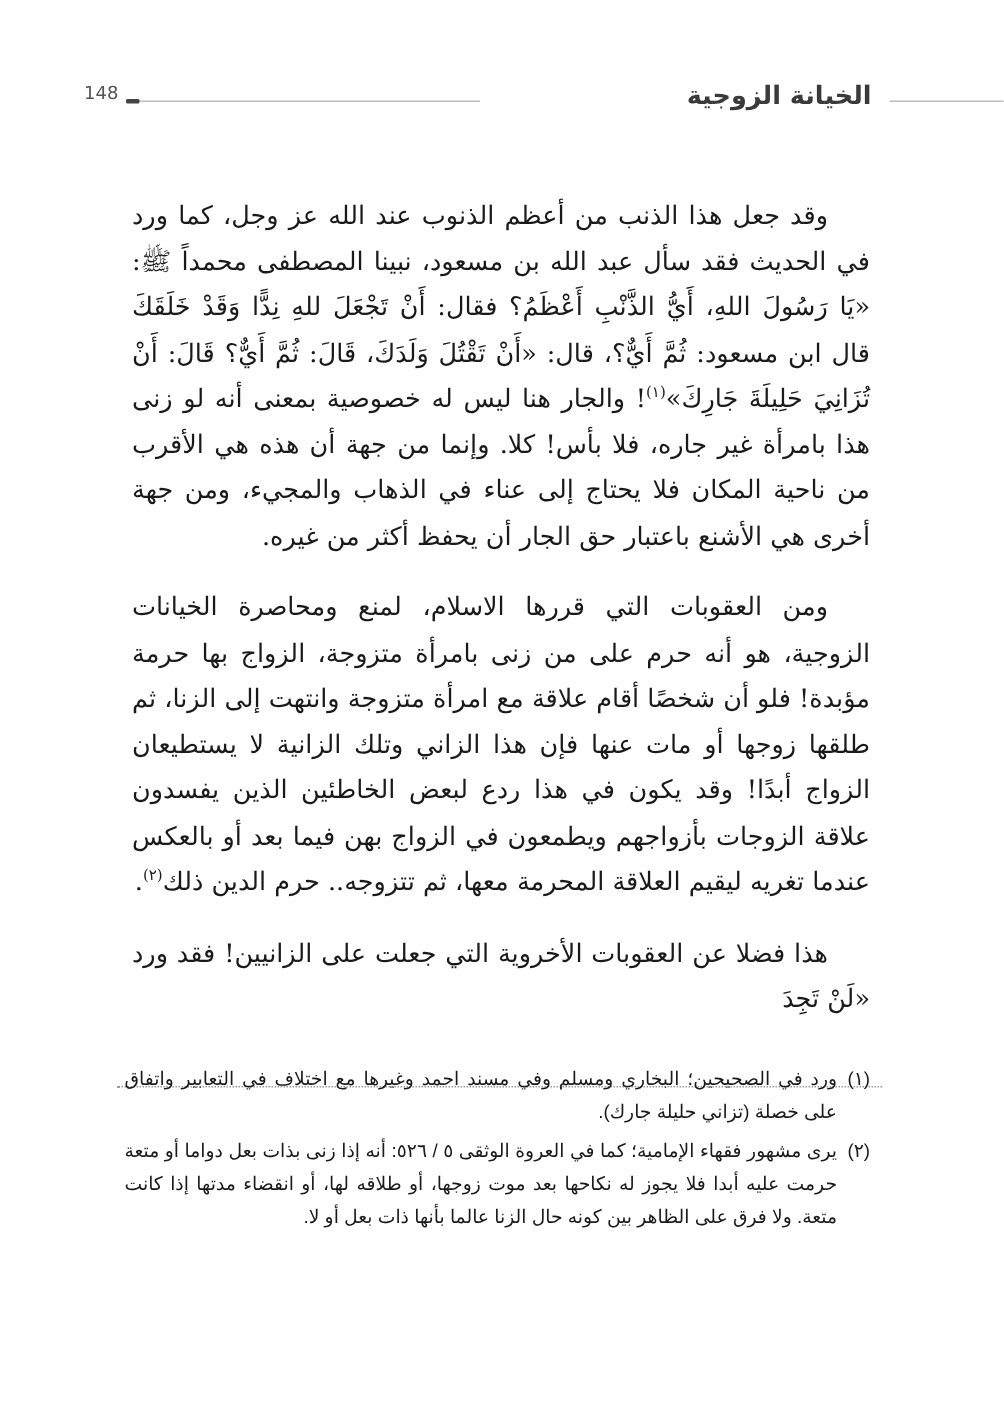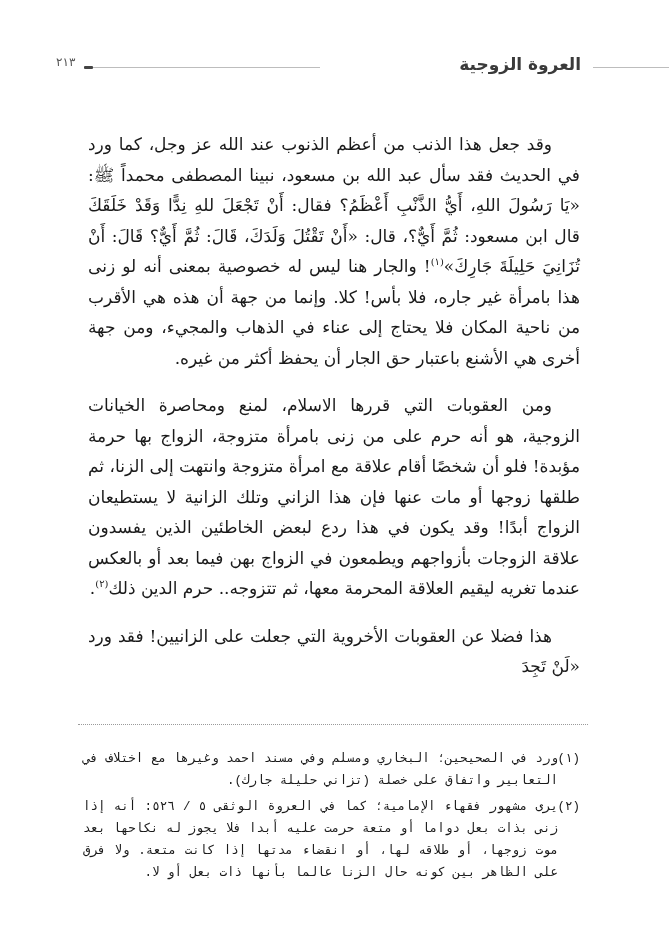--- a/index.html
+++ b/index.html
@@ -105,24 +105,24 @@
     .footnote-divider {
       position: absolute;
       top: 724px;
       right: 81px;
       width: 510px;
       height: 0;
       border-top: 1px dotted #9a9a9a;
     }
     .footnotes {
       position: absolute;
-      top: 748px;
+      top: 708px;
       right: 89px;
       width: 497px;
-      font-family: Liberation Mono, monospace;
+      font-family: Liberation Sans, sans-serif;
       font-size: 12.5px;
       line-height: 22px;
       direction: rtl;
       text-align: justify;
       text-align-last: right;
     }
     .footnote {
       margin: 0 0 4px 0;
       padding-right: 22px;
       text-indent: -22px;
@@ -133,24 +133,24 @@
       text-indent: 0;
     }
   </style>
 </head>
 <body>
 
 <div class="page">
 
   <div class="running-header">
     <div class="header-rule-right"></div>
-    <div class="header-title">العروة الزوجية</div>
+    <div class="header-title">الخيانة الزوجية</div>
     <div class="header-rule-left"></div>
     <div class="header-dash"></div>
-    <div class="page-number">٢١٣</div>
+    <div class="page-number">148</div>
   </div>
 
   <div class="body-text">
     <p class="indent">
       <span>وقد جعل هذا الذنب من أعظم الذنوب عند الله عز وجل، كما ورد في الحديث فقد سأل عبد الله بن مسعود، نبينا المصطفى محمداً ﷺ: </span><span class="quote">«يَا رَسُولَ اللهِ، أَيُّ الذَّنْبِ أَعْظَمُ؟ فقال: أَنْ تَجْعَلَ للهِ نِدًّا وَقَدْ خَلَقَكَ قال ابن مسعود: ثُمَّ أَيٌّ؟، قال: «أَنْ تَقْتُلَ وَلَدَكَ، قَالَ: ثُمَّ أَيٌّ؟ قَالَ: أَنْ تُزَانِيَ حَلِيلَةَ جَارِكَ»</span><sup class="fn-ref">(١)</sup><span>! والجار هنا ليس له خصوصية بمعنى أنه لو زنى هذا بامرأة غير جاره، فلا بأس! كلا. وإنما من جهة أن هذه هي الأقرب من ناحية المكان فلا يحتاج إلى عناء في الذهاب والمجيء، ومن جهة أخرى هي الأشنع باعتبار حق الجار أن يحفظ أكثر من غيره.</span>
     </p>
     <p class="indent">
       <span>ومن العقوبات التي قررها الاسلام، لمنع ومحاصرة الخيانات الزوجية، هو أنه حرم على من زنى بامرأة متزوجة، الزواج بها حرمة مؤبدة! فلو أن شخصًا أقام علاقة مع امرأة متزوجة وانتهت إلى الزنا، ثم طلقها زوجها أو مات عنها فإن هذا الزاني وتلك الزانية لا يستطيعان الزواج أبدًا! وقد يكون في هذا ردع لبعض الخاطئين الذين يفسدون علاقة الزوجات بأزواجهم ويطمعون في الزواج بهن فيما بعد أو بالعكس عندما تغريه ليقيم العلاقة المحرمة معها، ثم تتزوجه.. حرم الدين ذلك</span><sup class="fn-ref">(٢)</sup><span>.</span>
     </p>
     <p class="indent">

